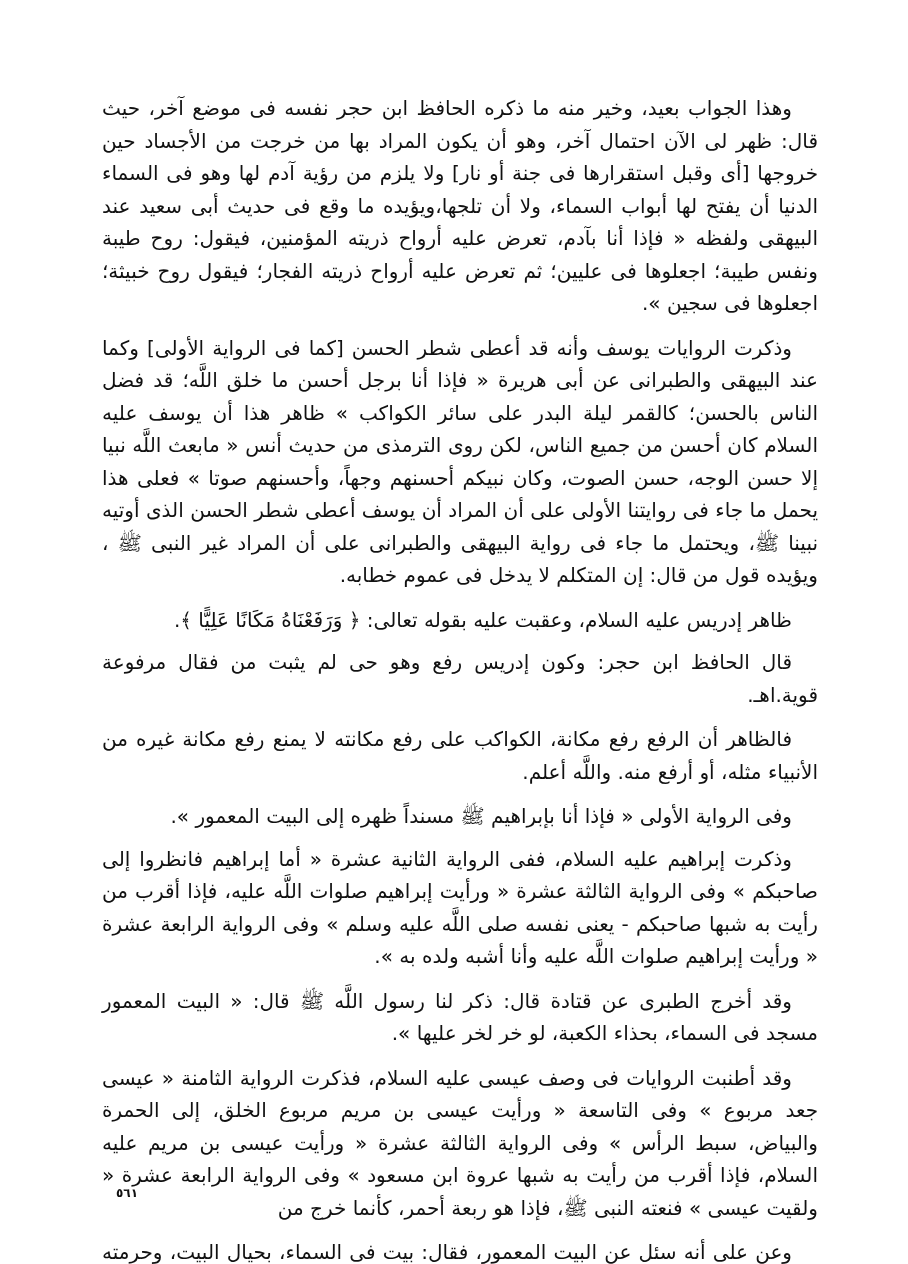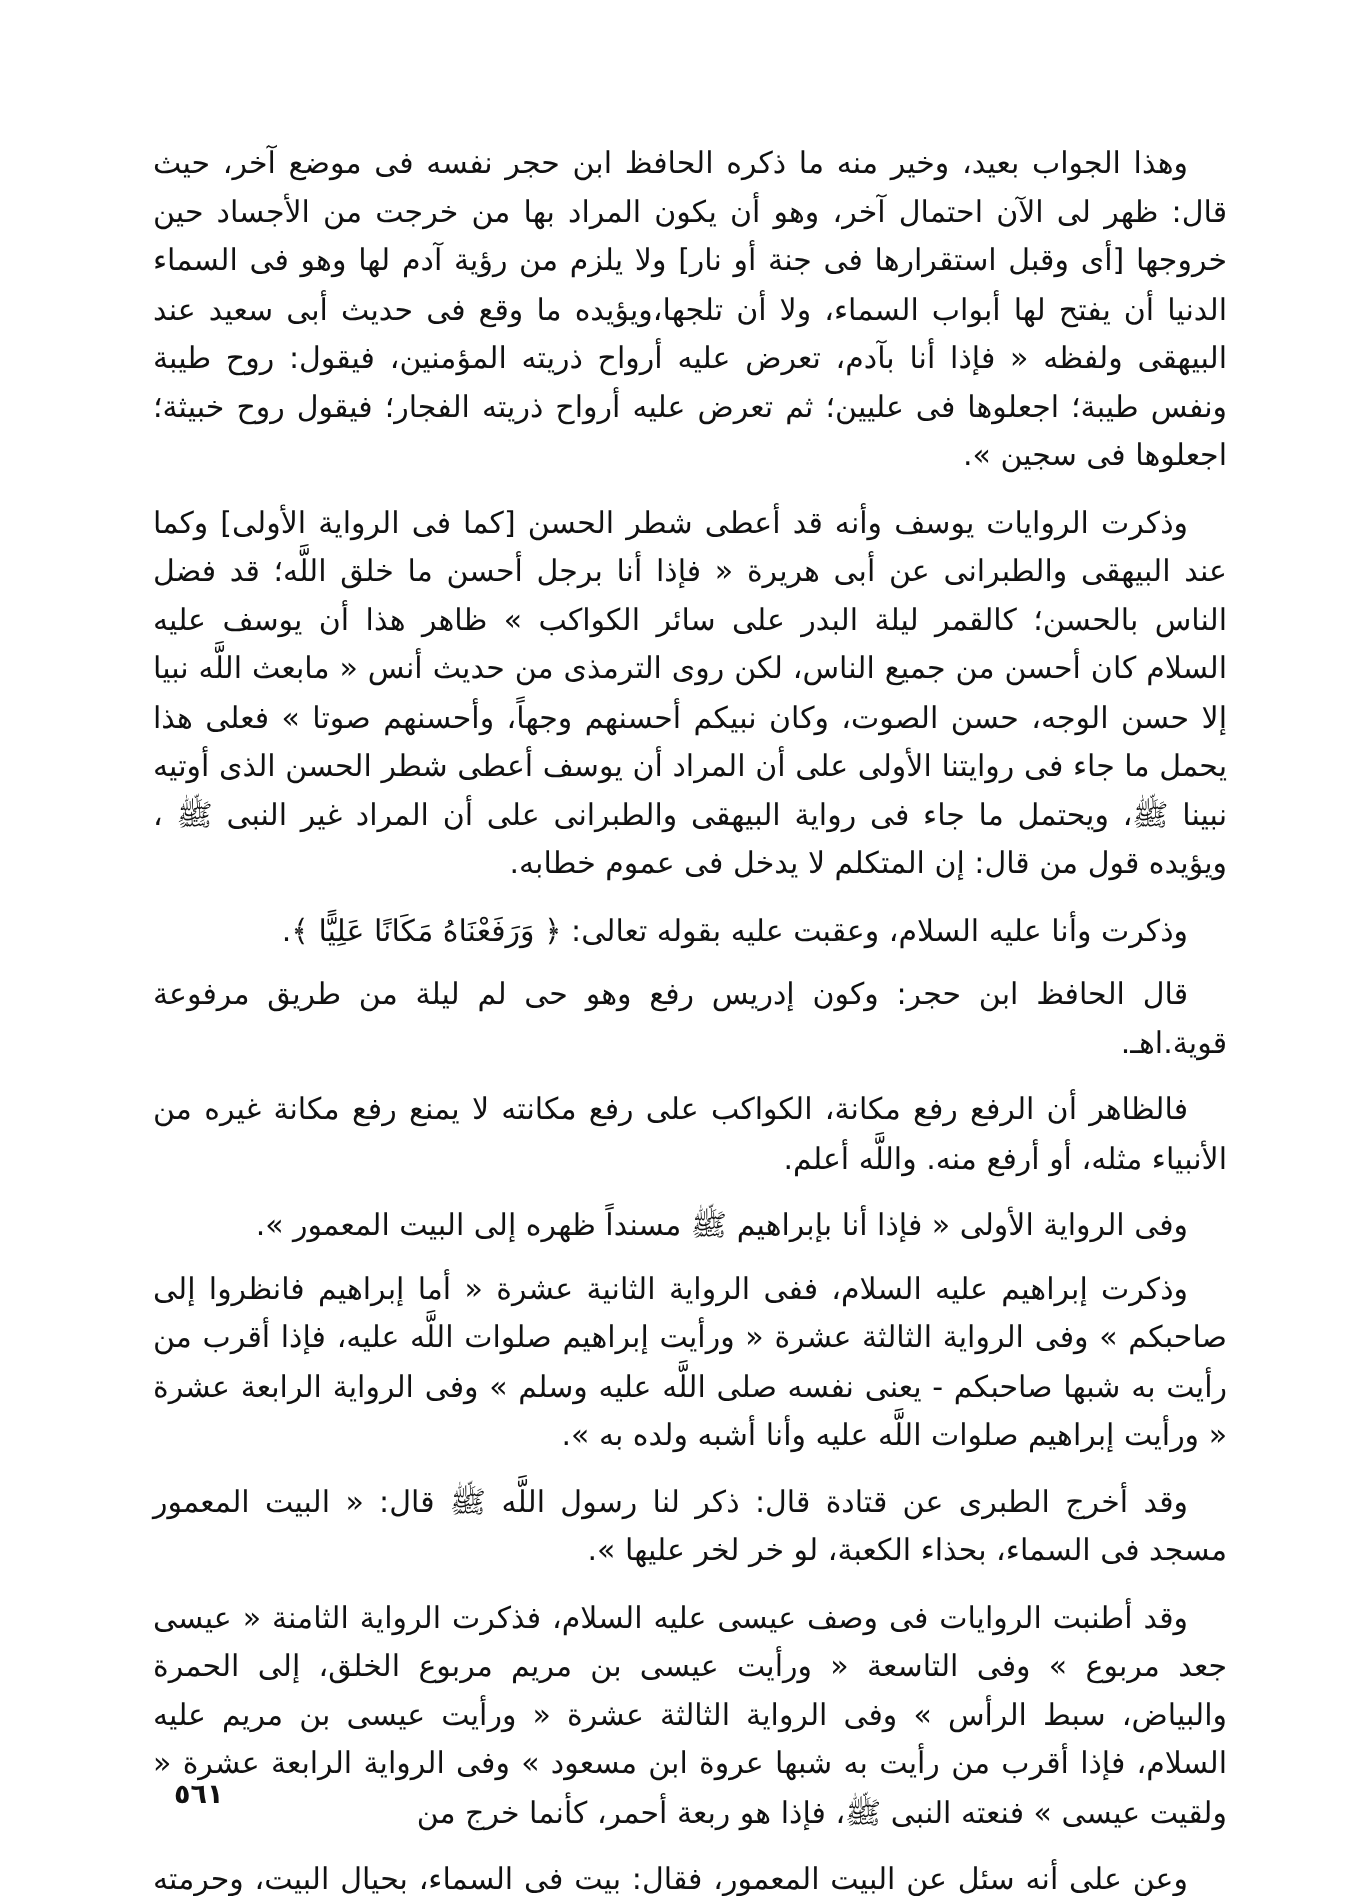--- a/index.html
+++ b/index.html
@@ -32,35 +32,35 @@
     }
     .para.tight { margin-bottom: 10px; }
     .quran {
       font-weight: normal;
       font-family: "DejaVu Sans", sans-serif;
     }
     .page-number {
       position: absolute;
       left: 116px;
       top: 1186px;
-      font-size: 18px;
+      font-size: 12px;
       font-weight: bold;
       direction: ltr;
       font-family: "DejaVu Sans", sans-serif;
       letter-spacing: 1px;
     }
   </style>
 </head>
 <body>
 
 <div class="page">
   <p class="para">وهذا الجواب بعيد، وخير منه ما ذكره الحافظ ابن حجر نفسه فى موضع آخر، حيث قال: ظهر لى الآن احتمال آخر، وهو أن يكون المراد بها من خرجت من الأجساد حين خروجها [أى وقبل استقرارها فى جنة أو نار] ولا يلزم من رؤية آدم لها وهو فى السماء الدنيا أن يفتح لها أبواب السماء، ولا أن تلجها،ويؤيده ما وقع فى حديث أبى سعيد عند البيهقى ولفظه « فإذا أنا بآدم، تعرض عليه أرواح ذريته المؤمنين، فيقول: روح طيبة ونفس طيبة؛ اجعلوها فى عليين؛ ثم تعرض عليه أرواح ذريته الفجار؛ فيقول روح خبيثة؛ اجعلوها فى سجين ».</p>
   <p class="para">وذكرت الروايات يوسف وأنه قد أعطى شطر الحسن [كما فى الرواية الأولى] وكما عند البيهقى والطبرانى عن أبى هريرة « فإذا أنا برجل أحسن ما خلق اللَّه؛ قد فضل الناس بالحسن؛ كالقمر ليلة البدر على سائر الكواكب » ظاهر هذا أن يوسف عليه السلام كان أحسن من جميع الناس، لكن روى الترمذى من حديث أنس « مابعث اللَّه نبيا إلا حسن الوجه، حسن الصوت، وكان نبيكم أحسنهم وجهاً، وأحسنهم صوتا » فعلى هذا يحمل ما جاء فى روايتنا الأولى على أن المراد أن يوسف أعطى شطر الحسن الذى أوتيه نبينا ﷺ، ويحتمل ما جاء فى رواية البيهقى والطبرانى على أن المراد غير النبى ﷺ ، ويؤيده قول من قال: إن المتكلم لا يدخل فى عموم خطابه.</p>
-  <p class="para tight"><span>وذكرت وأنا عليه السلام، وعقبت عليه بقوله تعالى: </span><span class="quran">﴿ وَرَفَعْنَاهُ مَكَانًا عَلِيًّا ﴾</span><span>.</span></p>
-  <p class="para">قال الحافظ ابن حجر: وكون إدريس رفع وهو حى لم ليلة من طريق مرفوعة قوية.اهـ.</p>
+  <p class="para tight"><span>ظاهر إدريس عليه السلام، وعقبت عليه بقوله تعالى: </span><span class="quran">﴿ وَرَفَعْنَاهُ مَكَانًا عَلِيًّا ﴾</span><span>.</span></p>
+  <p class="para">قال الحافظ ابن حجر: وكون إدريس رفع وهو حى لم يثبت من فقال مرفوعة قوية.اهـ.</p>
   <p class="para">فالظاهر أن الرفع رفع مكانة، الكواكب على رفع مكانته لا يمنع رفع مكانة غيره من الأنبياء مثله، أو أرفع منه. واللَّه أعلم.</p>
   <p class="para tight">وفى الرواية الأولى « فإذا أنا بإبراهيم ﷺ مسنداً ظهره إلى البيت المعمور ».</p>
   <p class="para">وذكرت إبراهيم عليه السلام، ففى الرواية الثانية عشرة « أما إبراهيم فانظروا إلى صاحبكم » وفى الرواية الثالثة عشرة « ورأيت إبراهيم صلوات اللَّه عليه، فإذا أقرب من رأيت به شبها صاحبكم - يعنى نفسه صلى اللَّه عليه وسلم » وفى الرواية الرابعة عشرة « ورأيت إبراهيم صلوات اللَّه عليه وأنا أشبه ولده به ».</p>
   <p class="para">وقد أخرج الطبرى عن قتادة قال: ذكر لنا رسول اللَّه ﷺ قال: « البيت المعمور مسجد فى السماء، بحذاء الكعبة، لو خر لخر عليها ».</p>
   <p class="para">وقد أطنبت الروايات فى وصف عيسى عليه السلام، فذكرت الرواية الثامنة « عيسى جعد مربوع » وفى التاسعة « ورأيت عيسى بن مريم مربوع الخلق، إلى الحمرة والبياض، سبط الرأس » وفى الرواية الثالثة عشرة « ورأيت عيسى بن مريم عليه السلام، فإذا أقرب من رأيت به شبها عروة ابن مسعود » وفى الرواية الرابعة عشرة « ولقيت عيسى » فنعته النبى ﷺ، فإذا هو ربعة أحمر، كأنما خرج من</p>
   <p class="para">وعن على أنه سئل عن البيت المعمور، فقال: بيت فى السماء، بحيال البيت، وحرمته فى السماء كحرمة هذا فى الأرض.</p>
 </div>
 
 <div class="page-number">٥٦١</div>
 

